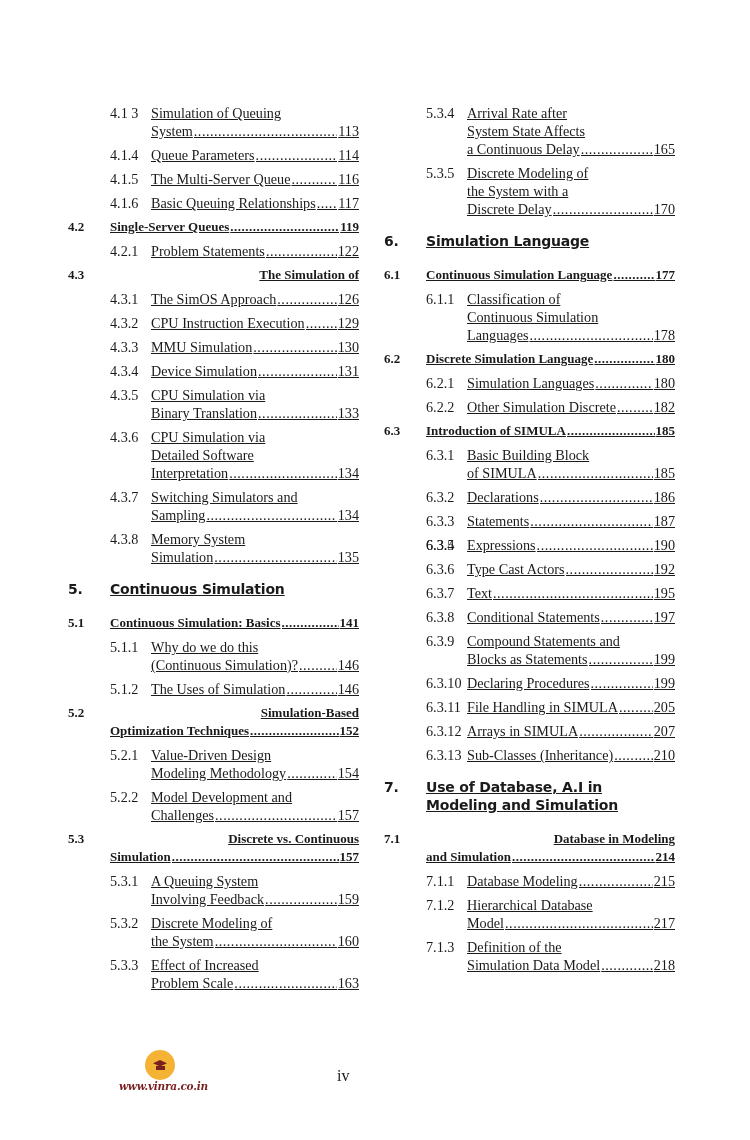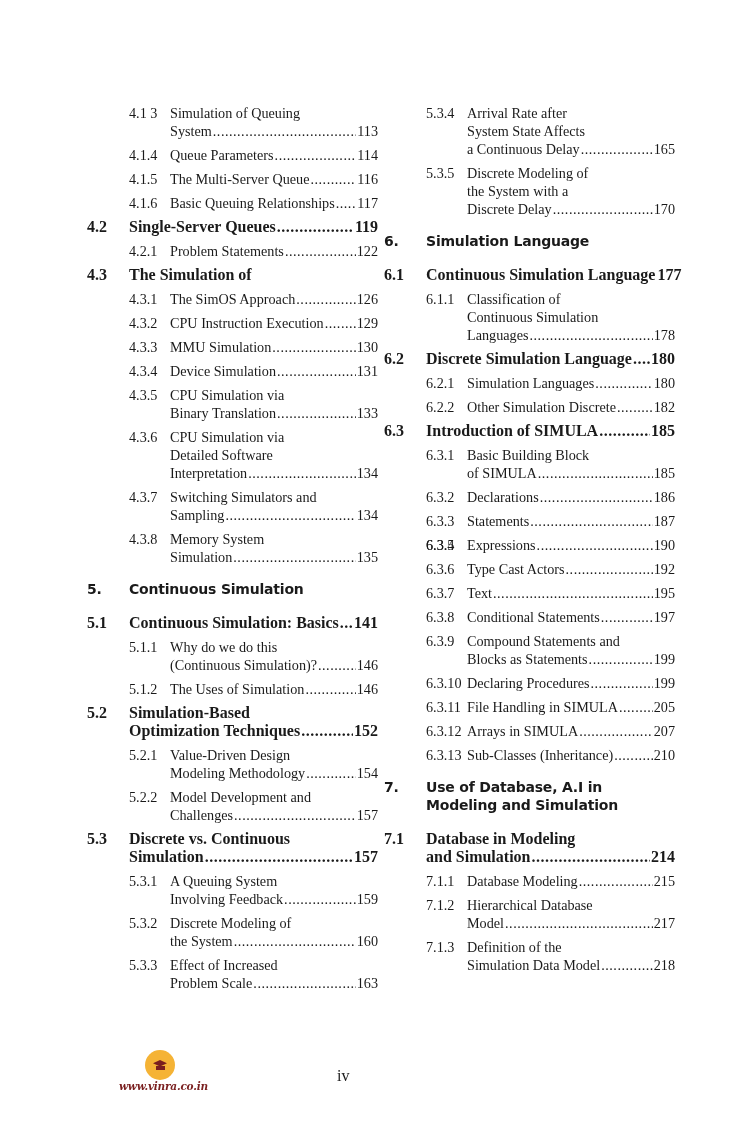--- a/index.html
+++ b/index.html
@@ -1,23 +1,23 @@
 <!DOCTYPE html>
 <html><head>
   <meta charset="utf-8">
   <style>
     html, body { margin: 0; padding: 0; background: #ffffff; }
     body { width: 750px; height: 1140px; position: relative; overflow: hidden;
            font-family: "Liberation Serif", "DejaVu Serif", serif; color: #1a1a1a; }
     .col { position: absolute; top: 104px; width: 292px; }
-    .col.left { left: 86px; }
-    .col.right { left: 383px; }
+    .col.left { left: 67px; text-decoration: underline; }
+    .col.right { left: 383px; text-decoration: underline; }
     .entry { position: relative; font-size: 14.2px; line-height: 18px; margin-bottom: 6px; }
     .entry.sub { padding-left: 84px; }
-    .entry.sec { padding-left: 43px; font-weight: bold; font-size: 16px; }
+    .entry.sec { padding-left: 43px; font-weight: bold; font-size: 13px; text-align: right; }
     .entry.chap { padding-left: 43px; font-weight: bold; font-family: "DejaVu Sans", "Liberation Sans", sans-serif;
                   font-size: 14px; letter-spacing: -0.2px; margin-top: 14px; margin-bottom: 16px; }
     .num { position: absolute; top: 0; }
     .entry.sub .num { left: 43px; }
     .entry.sec .num, .entry.chap .num { left: 1px; }
     .title-line { display: block; }
     .last-line { display: flex; align-items: baseline; }
     .last-line .text { white-space: nowrap; }
     .last-line .dots { flex: 1 1 auto; overflow: hidden; white-space: nowrap; margin: 0 1px; letter-spacing: 0.5px; }
     .last-line .dots::after { content: "..................................................................................................................................................................."; }

